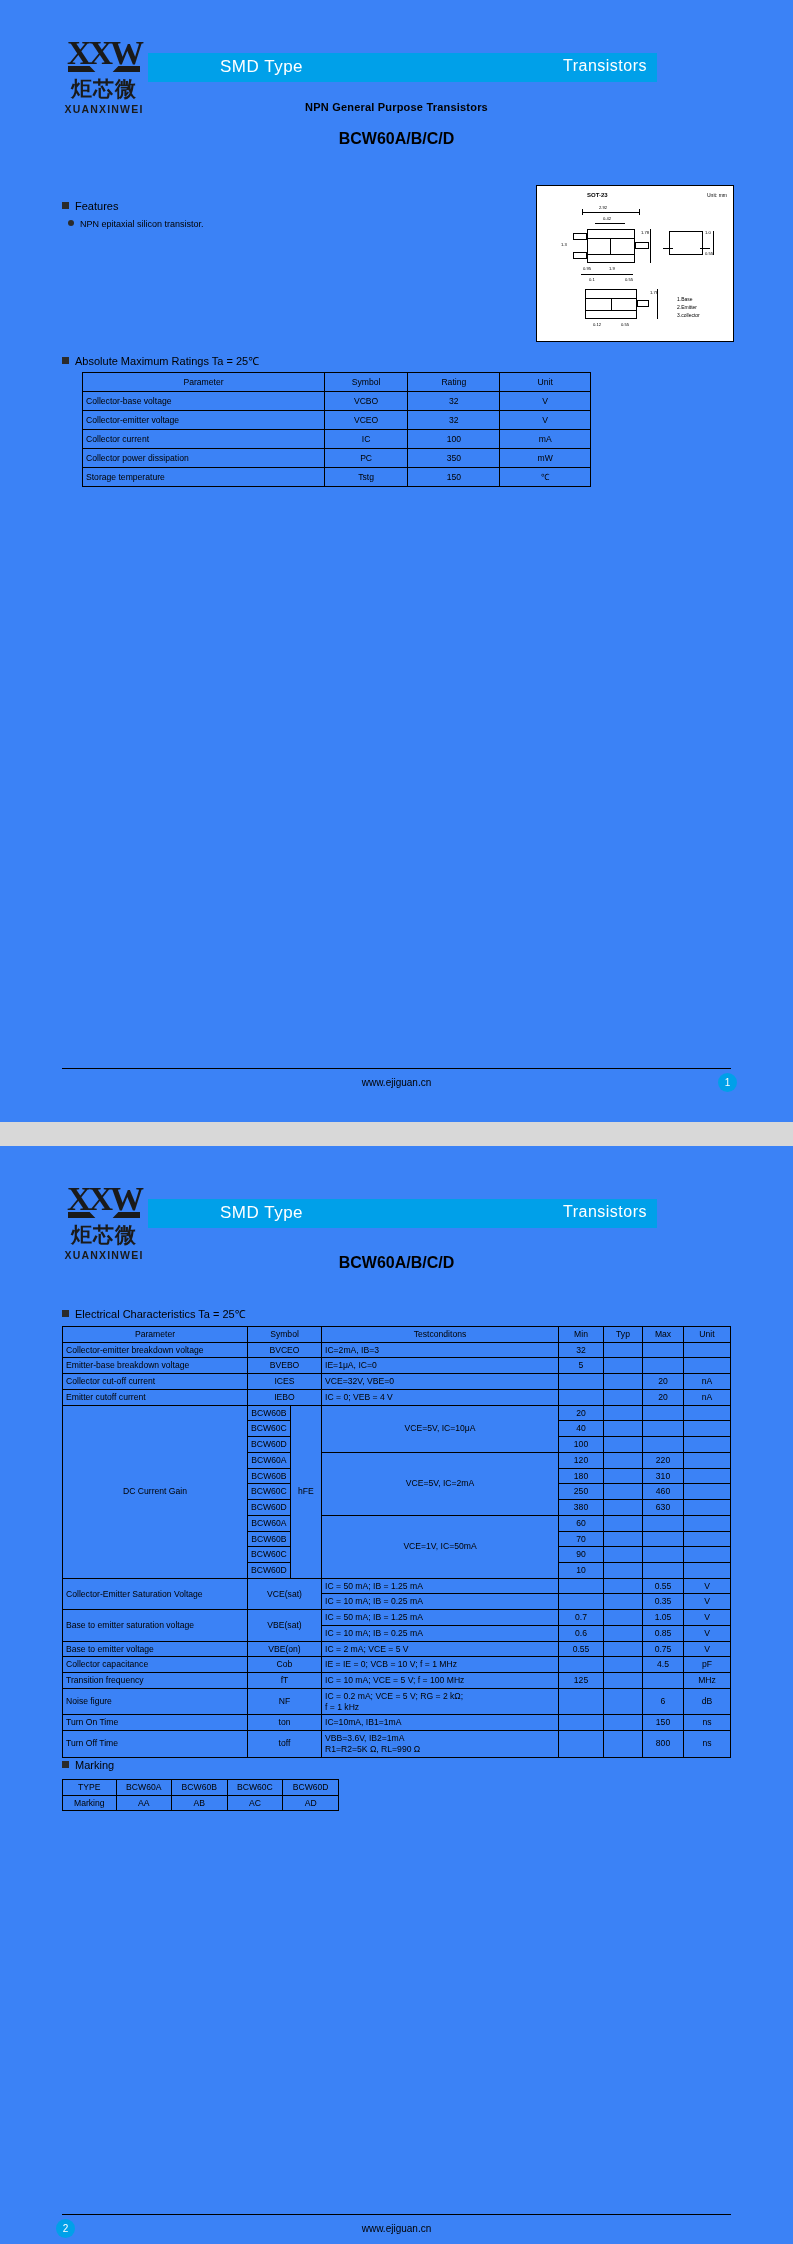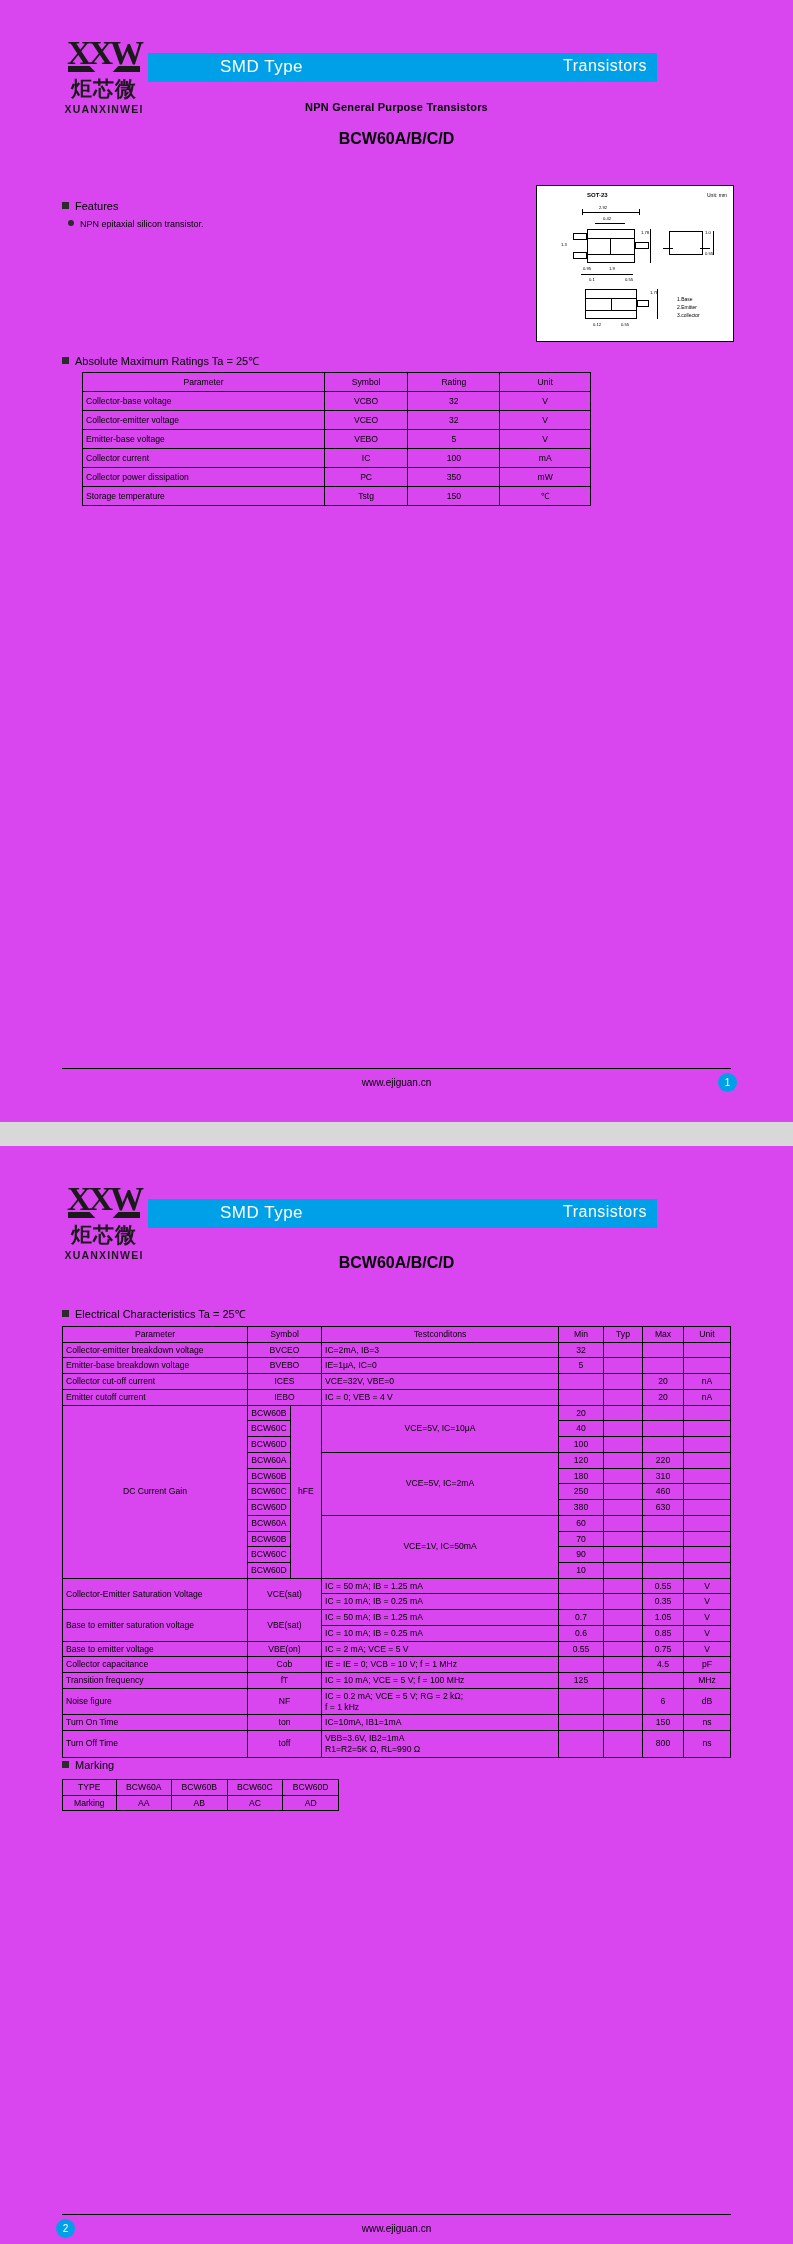--- a/index.html
+++ b/index.html
@@ -5,21 +5,21 @@
   html,body{margin:0;padding:0;}
   body{
     width:793px;
     background:#d8d8d8;
     font-family:"Liberation Sans", sans-serif;
     color:#000;
     -webkit-font-smoothing:antialiased;
   }
   .page{
     width:793px;
-    background:#d946ef;
+    background:#3b82f6;
     position:relative;
     box-sizing:border-box;
   }
   .page1{height:1122px;}
   .page2{height:1122px;}
   .logo{
     position:absolute;
     left:62px; top:36px;
     width:84px;
     text-align:center;
@@ -278,26 +278,20 @@
     <tr>
       <td class="l">Collector-base voltage</td>
       <td class="c">VCBO</td>
       <td class="c">32</td>
       <td class="c">V</td>
     </tr>
     <tr>
       <td class="l">Collector-emitter voltage</td>
       <td class="c">VCEO</td>
       <td class="c">32</td>
-      <td class="c">V</td>
-    </tr>
-    <tr>
-      <td class="l">Emitter-base voltage</td>
-      <td class="c">VEBO</td>
-      <td class="c">5</td>
       <td class="c">V</td>
     </tr>
     <tr>
       <td class="l">Collector current</td>
       <td class="c">IC</td>
       <td class="c">100</td>
       <td class="c">mA</td>
     </tr>
     <tr>
       <td class="l">Collector power dissipation</td>

